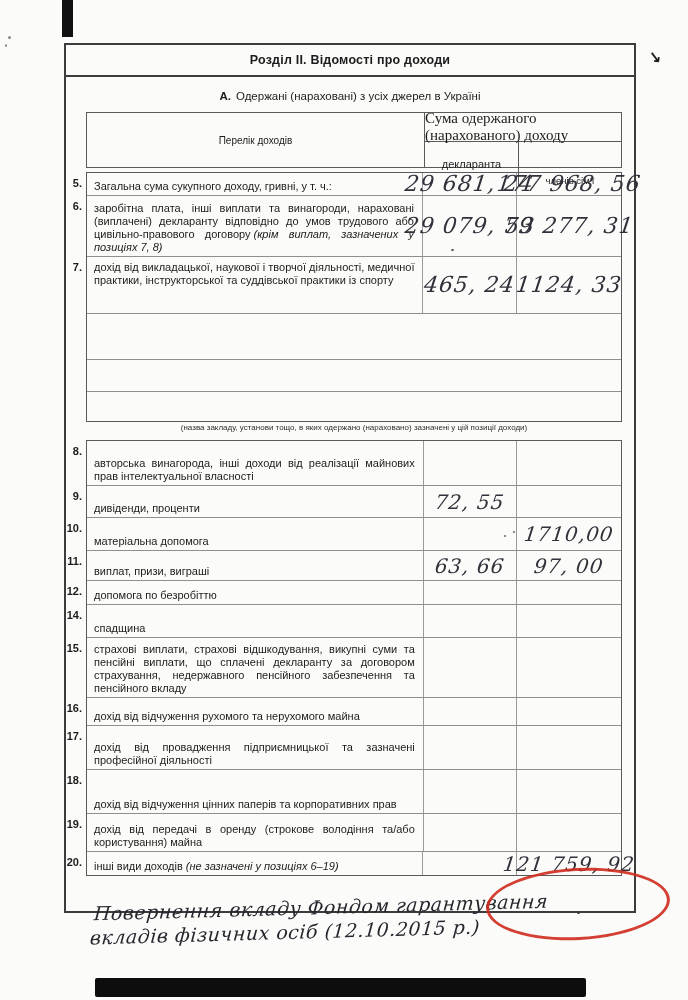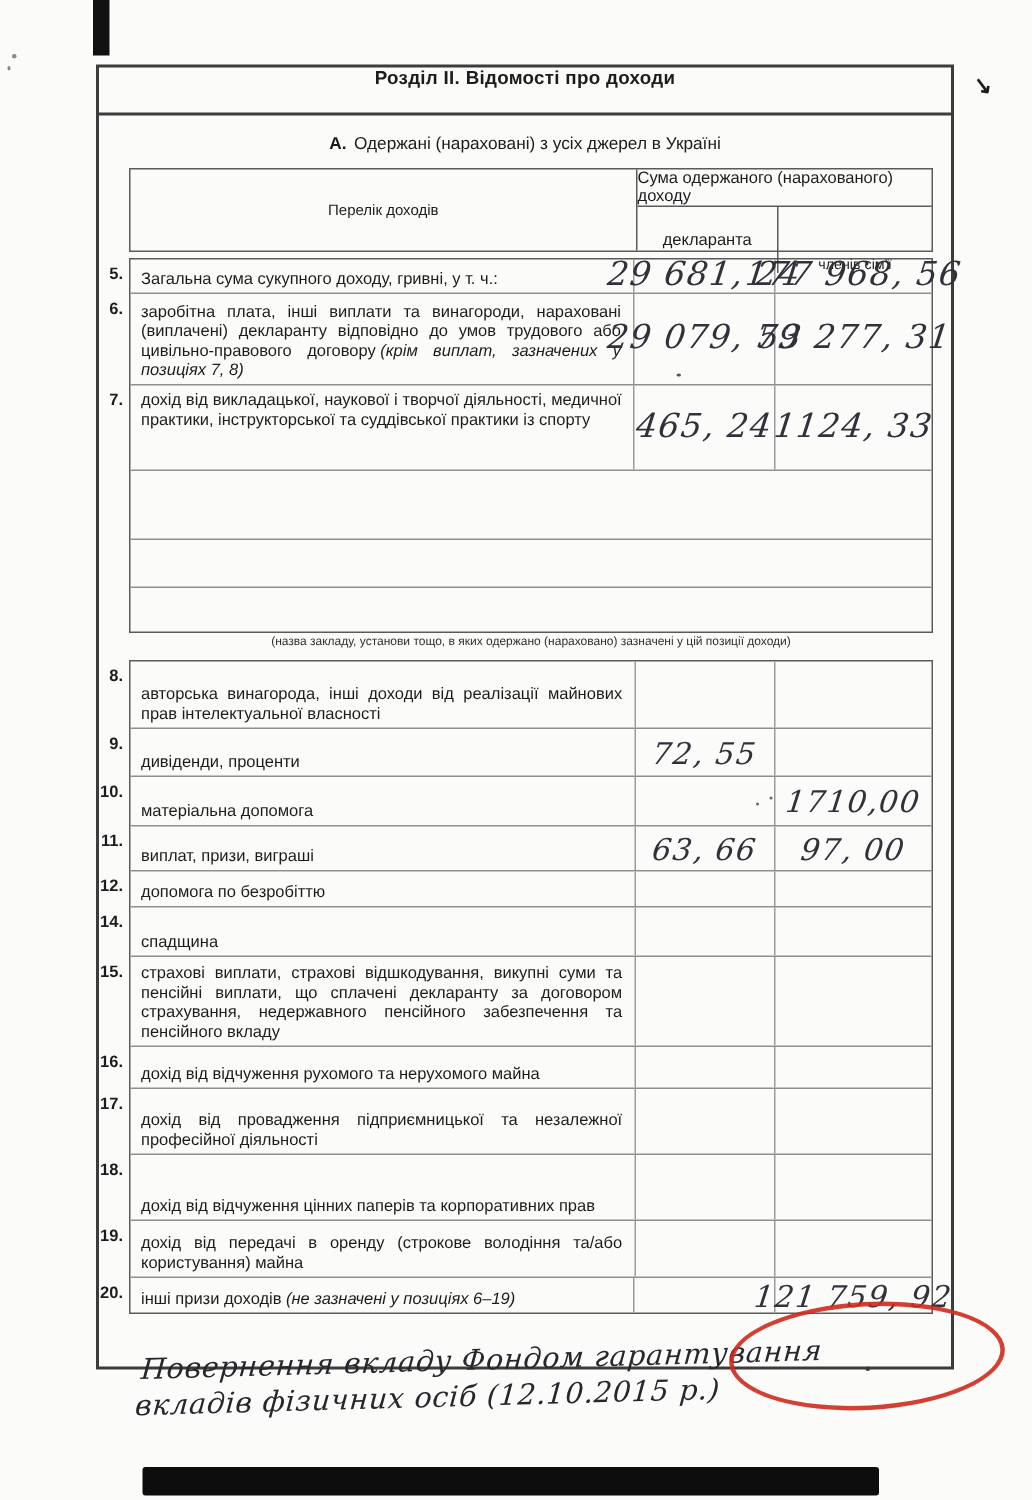--- a/index.html
+++ b/index.html
@@ -1,33 +1,33 @@
 <!DOCTYPE html>
 <html><head>
 <meta charset="utf-8">
 <style>
   html,body{margin:0;padding:0;background:#e8e8e6;}
   .page{position:relative;width:688px;height:1000px;background:#fbfbf9;overflow:hidden;
         font-family:"Liberation Sans", sans-serif;color:#1c1c1c;margin:0 auto;}
   
   .frame{position:absolute;left:64px;top:43px;width:572px;height:870px;
          border:2px solid #3c3c3c;box-sizing:border-box;}
-  .title-row{height:30px;border-bottom:2px solid #3c3c3c;display:flex;
+  .title-row{height:30px;border-bottom:2px solid #3c3c3c;display:flex;align-items:center;
              justify-content:center;font-weight:bold;font-size:12.5px;letter-spacing:.2px;}
   .subtitle-row{height:38px;display:flex;align-items:center;justify-content:center;font-size:11.5px;}
   .subtitle-row .b{font-weight:bold;margin-right:5px;}
   
   .grid{position:absolute;left:86px;width:536px;box-sizing:border-box;
         border:1.5px solid #5a5a5a;background:transparent;}
   #header-box{top:112px;height:56px;display:flex;}
   .hcell-left{width:338px;border-right:1.4px solid #5a5a5a;display:flex;align-items:center;
               justify-content:center;font-size:10px;box-sizing:border-box;}
   .hcell-right{flex:1;display:flex;flex-direction:column;}
   .hcell-sum{height:29px;border-bottom:1.4px solid #5a5a5a;display:flex;align-items:center;
-             justify-content:center;font-size:11px;box-sizing:border-box;}
+             justify-content:center;font-size:15px;box-sizing:border-box;font-family:Liberation Serif, serif;}
   .hcell-sub{flex:1;display:flex;}
   .hcell-decl{width:94px;border-right:1.4px solid #5a5a5a;display:flex;align-items:center;
               justify-content:center;font-size:11px;box-sizing:border-box;}
   .hcell-fam{flex:1;display:flex;align-items:center;justify-content:center;font-size:9.5px;margin-top:33px;}
   #block1{top:172px;}
   #block2{top:440px;}
   .trow{position:relative;display:flex;box-sizing:border-box;}
   .trow + .trow{border-top:1px solid #8f8f8f;}
   .rownum{position:absolute;left:-27px;top:4px;width:22px;text-align:right;
           font-weight:bold;font-size:11px;}
@@ -217,21 +217,21 @@
       <div class="rownum">16.</div>
       <div class="c-label">
           <div class="lbl"><span>дохід від відчуження рухомого та нерухомого майна</span></div>
         </div>
       <div class="c-val"></div>
       <div class="c-val c-fam"></div>
     </div>
     <div class="trow just" style="height:44px">
       <div class="rownum">17.</div>
       <div class="c-label">
-          <div class="lbl"><span>дохід від провадження підприємницької та незалежної професійної діяльності</span></div>
+          <div class="lbl"><span>дохід від провадження підприємницької та зазначені професійної діяльності</span></div>
         </div>
       <div class="c-val"></div>
       <div class="c-val c-fam"></div>
     </div>
     <div class="trow just" style="height:44px">
       <div class="rownum">18.</div>
       <div class="c-label">
           <div class="lbl"><span>дохід від відчуження цінних паперів та корпоративних прав</span></div>
         </div>
       <div class="c-val"></div>
@@ -241,21 +241,21 @@
       <div class="rownum">19.</div>
       <div class="c-label">
           <div class="lbl"><span>дохід від передачі в оренду (строкове володіння та/або користування) майна</span></div>
         </div>
       <div class="c-val"></div>
       <div class="c-val c-fam"></div>
     </div>
     <div class="trow" style="height:24px">
       <div class="rownum">20.</div>
       <div class="c-label">
-          <div class="lbl"><span>інші призи доходів</span><span class="it">(не зазначені у позиціях 6–19)</span></div>
+          <div class="lbl"><span>інші види доходів</span><span class="it">(не зазначені у позиціях 6–19)</span></div>
         </div>
       <div class="c-val"></div>
       <div class="c-val c-fam">
           <span class="hw hw-lg">121 759, 92</span>
         </div>
     </div>
   </div>
 
   <div class="red-circle" style="border-color: rgb(207, 42, 29);"></div>
 

